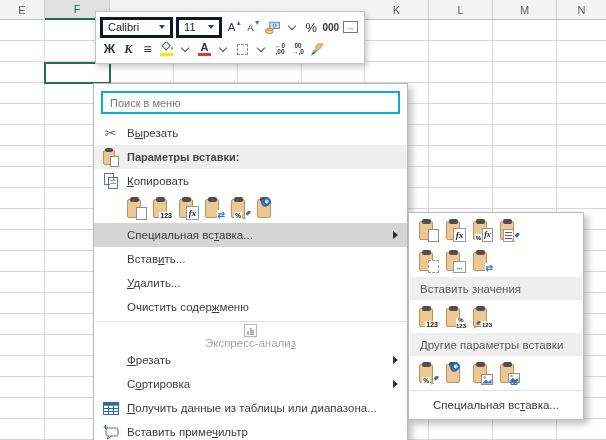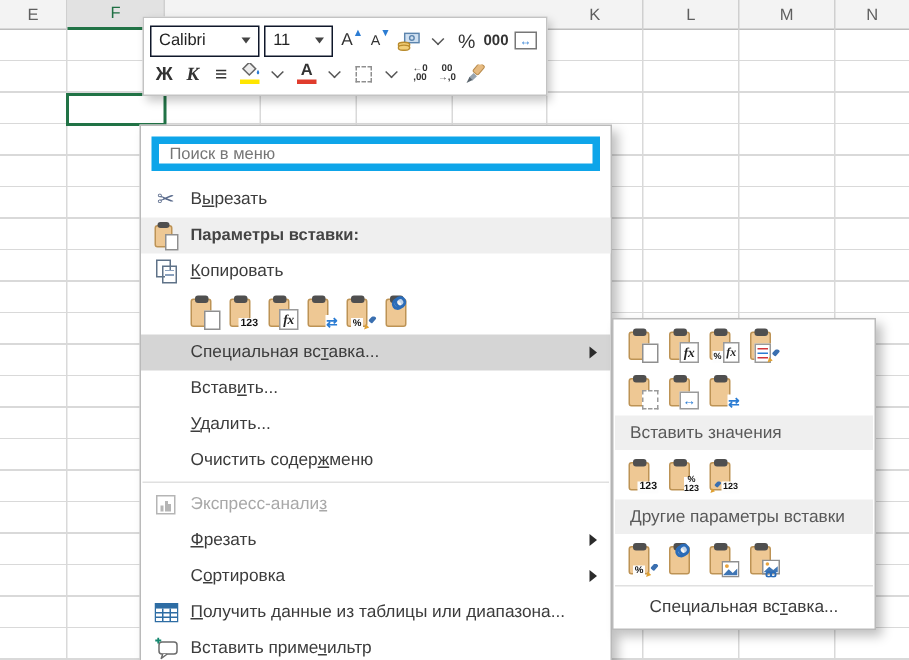--- a/index.html
+++ b/index.html
@@ -16,50 +16,50 @@
              font-size:11px;color:#5f5f5f;border-right:1px solid #cfcfcf;box-sizing:border-box;}
   .colheader .cell.sel{background:#e2e2e2;color:#1e6f43;border-bottom:2px solid #217346;}
   .selcell{position:absolute;left:44px;top:62px;width:67px;height:22px;border:2px solid #217346;
            background:#fff;box-sizing:border-box;z-index:2;}
 
   
   .mtb{position:absolute;left:95px;top:11px;width:270px;height:53px;background:#fff;
        border:1px solid #c3c3c3;box-shadow:2px 3px 6px rgba(0,0,0,.22);z-index:10;
        box-sizing:border-box;padding:4px 4px 3px;display:flex;flex-direction:column;justify-content:space-between;}
   .mtb-row{display:flex;align-items:center;height:22px;}
-  .combo{border:1px solid #0f172a;height:21px;display:flex;align-items:center;font-size:11px;color:#222;
+  .combo{border:3px solid #0f172a;height:21px;display:flex;align-items:center;font-size:11px;color:#222;
          padding-left:5px;box-sizing:border-box;background:#fff;margin-right:3px;}
   .caret{width:0;height:0;border-left:3.5px solid transparent;border-right:3.5px solid transparent;
          border-top:4px solid #444;margin-left:auto;margin-right:5px;}
   .tbtn{min-width:19px;height:20px;display:flex;align-items:center;justify-content:center;
         font-size:11.5px;color:#333;padding:0 2px;box-sizing:border-box;position:relative;}
   .chev{width:5px;height:5px;border-right:1.3px solid #555;border-bottom:1.3px solid #555;
         transform:rotate(45deg);margin:-3px 2px 0 1px;}
   .grow .ar, .shrink .ar{font-size:7px;color:#2b7cd3;position:relative;top:-5px;left:0px;}
   .colorbtn{display:flex;flex-direction:column;align-items:center;justify-content:center;line-height:10px;}
   .colorbar{width:13px;height:3px;margin-top:1px;}
   .decbtn{display:flex;flex-direction:column;align-items:center;justify-content:center;
           font-size:6.5px;line-height:6.5px;color:#333;min-width:18px;font-weight:bold;}
   .borderbox{width:11px;height:11px;border:1px dashed #8f8f8f;box-sizing:border-box;}
   .mergebox{width:16px;height:12px;border:1px solid #777;box-sizing:border-box;display:flex;
             align-items:center;justify-content:center;color:#2b7cd3;font-size:8px;font-weight:bold;}
 
   
   .menu{position:absolute;left:93px;top:83px;width:315px;background:#fff;border:1px solid #bababa;
         box-shadow:4px 4px 7px rgba(0,0,0,.25);z-index:20;box-sizing:border-box;padding:2px 0;}
   .search-wrap{margin:5px 7px 7px;}
-  .search{width:100%;height:23px;border:5px solid #0ea5e9;font-size:11px;padding:0 7px;
+  .search{width:100%;height:23px;border:2px solid #0ea5e9;font-size:11px;padding:0 7px;
           box-sizing:border-box;color:#444;outline:none;font-family:"Liberation Sans",sans-serif;}
   .search::placeholder{color:#767676;}
   .mi{height:24px;display:flex;align-items:center;font-size:11.5px;color:#3c3c3c;position:relative;}
   .mi .gut{width:33px;display:flex;justify-content:center;align-items:center;flex:0 0 auto;}
   .mi .lbl{white-space:nowrap;}
   .mi.hl{background:#efefef;}
   .mi.active{background:#d5d5d5;}
-  .mi.disabled{color:#a8a8a8;}
+  .mi.disabled{color:#a8a8a8;flex-direction:column;}
   .key{text-decoration:underline;}
   .subarrow{position:absolute;right:9px;width:0;height:0;border-left:5px solid #2b2b2b;
             border-top:4px solid transparent;border-bottom:4px solid transparent;}
   .sep{height:1px;background:#e0e0e0;margin:2px 1px;}
   .paste-row{display:flex;gap:6px;padding:2px 0 2px 33px;height:26px;align-items:center;}
 
   
   .cb{position:relative;width:20px;height:22px;flex:0 0 auto;}
   .cb .bd{position:absolute;left:0;top:2px;width:14px;height:19px;background:#eec894;
           border:1px solid #bd9355;border-radius:2px;box-sizing:border-box;}

